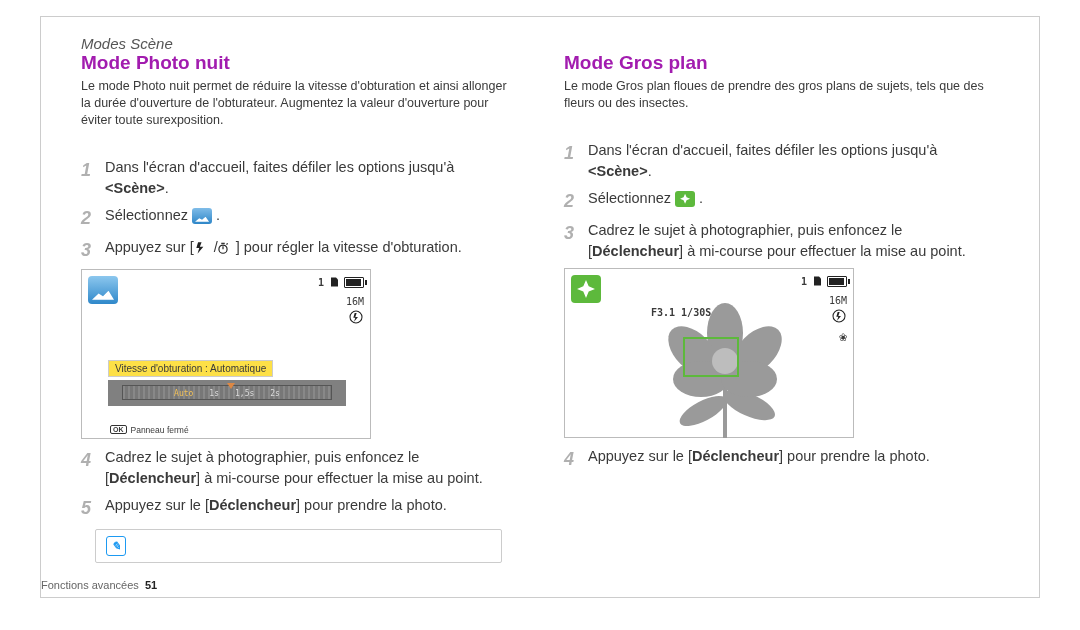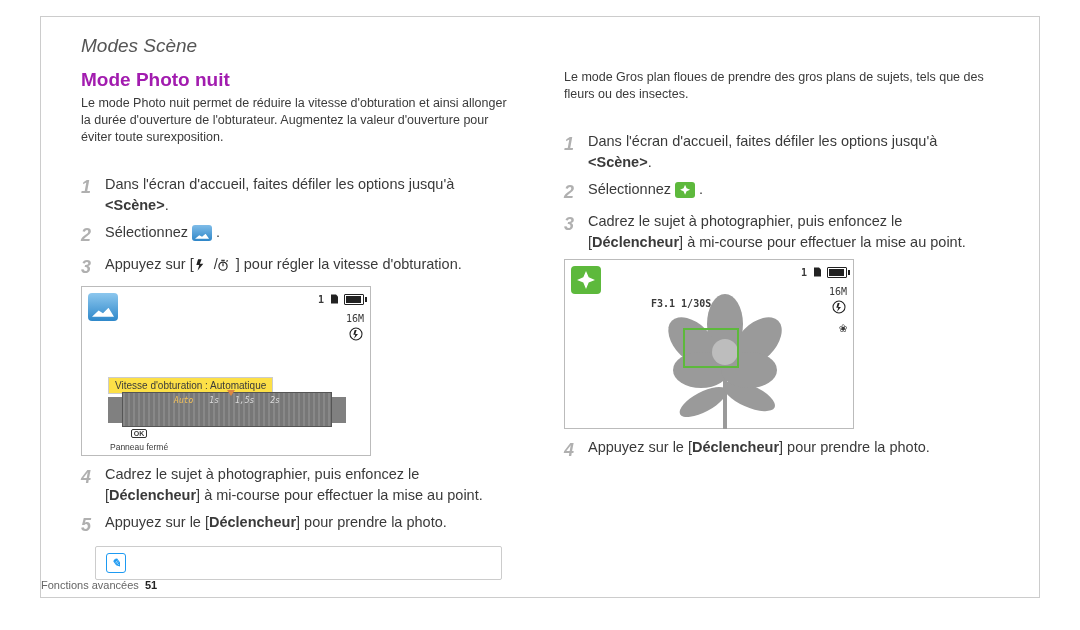--- a/index.html
+++ b/index.html
@@ -5,21 +5,21 @@
   * { box-sizing: border-box; margin: 0; padding: 0; }
   html, body { width: 1080px; height: 630px; background: #fff; font-family: "Segoe UI", "Helvetica Neue", Arial, sans-serif; color: #3a3a3a; }
   .page {
     width: 1000px;
     height: 582px;
     margin: 16px auto 0 auto;
     border: 1px solid #ccc;
     position: relative;
     padding: 18px 40px 12px 40px;
   }
-  .breadcrumb { font-style: italic; font-size: 19px; color: #555; margin-bottom: 12px; }
+  .breadcrumb { font-style: italic; font-size: 15px; color: #555; margin-bottom: 0; }
   .cols { display: flex; gap: 48px; }
   .col { width: 440px; }
   .section-title { color: #a21caf; font-weight: 700; font-size: 19px; margin-bottom: 4px; }
   .lede { font-size: 12.5px; line-height: 1.35; margin-bottom: 28px; }
   ol.steps { list-style: none; }
   ol.steps > li { display: flex; gap: 8px; font-size: 14.5px; line-height: 1.45; margin-bottom: 6px; }
   ol.steps .num { font-style: italic; font-size: 18px; color: #b0b0b0; font-weight: 600; min-width: 16px; }
   ol.steps .body { flex: 1; }
   b { font-weight: 700; }
 
@@ -43,25 +43,25 @@
   .lcd .battery { width:20px; height:11px; border:1.5px solid #222; border-radius:1px; position:relative; }
   .lcd .battery::before { content:""; position:absolute; right:-4px; top:2px; width:2px; height:5px; background:#222; }
   .lcd .battery::after { content:""; position:absolute; left:1px; top:1px; width:15px; height:7px; background:#222; }
   .lcd .right-stack { position:absolute; top:26px; right:6px; text-align:right; font-family: monospace; font-weight:400; font-size:10px; }
   .lcd .right-stack .flashico { display:block; margin-top:2px; }
   .lcd .right-stack .flashico svg { width:16px; height:16px; }
   .lcd .right-stack .flowerico { display:block; margin-top:3px; font-size:13px; }
   .lcd .exposure { position:absolute; top:38px; left:42px; font-family: monospace; font-weight:700;padding-left:44px; }
   .lcd .label-bar { position:absolute; left:26px; top:90px; background:#fde047; border:1px solid #ccc; padding:2px 6px; font-size:10px; }
   .lcd .ruler { position:absolute; left:26px; top:110px; width:238px; height:26px; background:#808080; display:flex; align-items:center; justify-content:center; }
-  .lcd .ruler-inner { width:210px; height:35px; background: repeating-linear-gradient(90deg,#888,#888 2px,#777 2px,#777 5px); border:1px solid #555; position:relative;font-style:italic; }
+  .lcd .ruler-inner { width:210px; height:15px; background: repeating-linear-gradient(90deg,#888,#888 2px,#777 2px,#777 5px); border:1px solid #555; position:relative; }
   .lcd .ruler-needle { position:absolute; left:50%; top:-3px; width:0; height:0; border-left:4px solid transparent; border-right:4px solid transparent; border-top:6px solid #d84; }
   .lcd .ruler-txt { position:absolute; left:0; right:0; top:3px; display:flex; justify-content:center; gap:16px; font-size:8px; color:#ddd; font-family: monospace; }
   .lcd .ruler-txt .hl { color:#f2c15a; }
-  .lcd .panel-hint { position:absolute; left:28px; bottom:3px; font-size:8.5px; display:flex; gap:4px; align-items:center;flex-direction:column; }
+  .lcd .panel-hint { position:absolute; left:28px; bottom:3px; font-size:8.5px; display:flex; gap:4px; align-items:center; }
   .lcd .panel-hint .ok { border:1px solid #333; padding:0 2px; border-radius:2px; font-size:7px; font-weight:700; }
 
   
   .lcd .focus-rect { position:absolute; left:118px; top:68px; width:56px; height:40px; border:2px solid #5db93c; }
   .lcd .flower { position:absolute; left:60px; top:24px; width:200px; height:145px; }
 
   .tip { display:flex; gap:8px; align-items:flex-start; background:#fff; border:1px solid #ccc; border-radius:2px; padding:6px 10px; margin: 8px 14px 0 14px; font-size:11.5px; }
   .tip .ico { width:20px; height:20px; border:1.5px solid #1d9af2; border-radius:3px; color:#1d9af2; display:flex; align-items:center; justify-content:center; font-style:italic; font-weight:700; font-family: Georgia, serif; flex-shrink:0; }
 
   .footer { position:absolute; bottom:6px; left:0; right:0; text-align:left; font-size:11px; color:#666; }
@@ -155,20 +155,21 @@
           </span>
         </li>
       </ol>
 
       <div class="tip">
         <div class="ico">✎</div>
       </div>
     </div>
 
     <div class="col">
+      <div class="section-title">Mode Gros plan</div>
       <div class="lede">Le mode Gros plan floues de prendre des gros plans de sujets, tels que des fleurs ou des insectes.</div>
 
       <ol class="steps">
         <li>
           <span class="num">1</span>
           <span class="body">
             <span>Dans l'écran d'accueil, faites défiler les options jusqu'à </span><b>&lt;Scène&gt;</b><span>.</span>
           </span>
         </li>
         <li>

